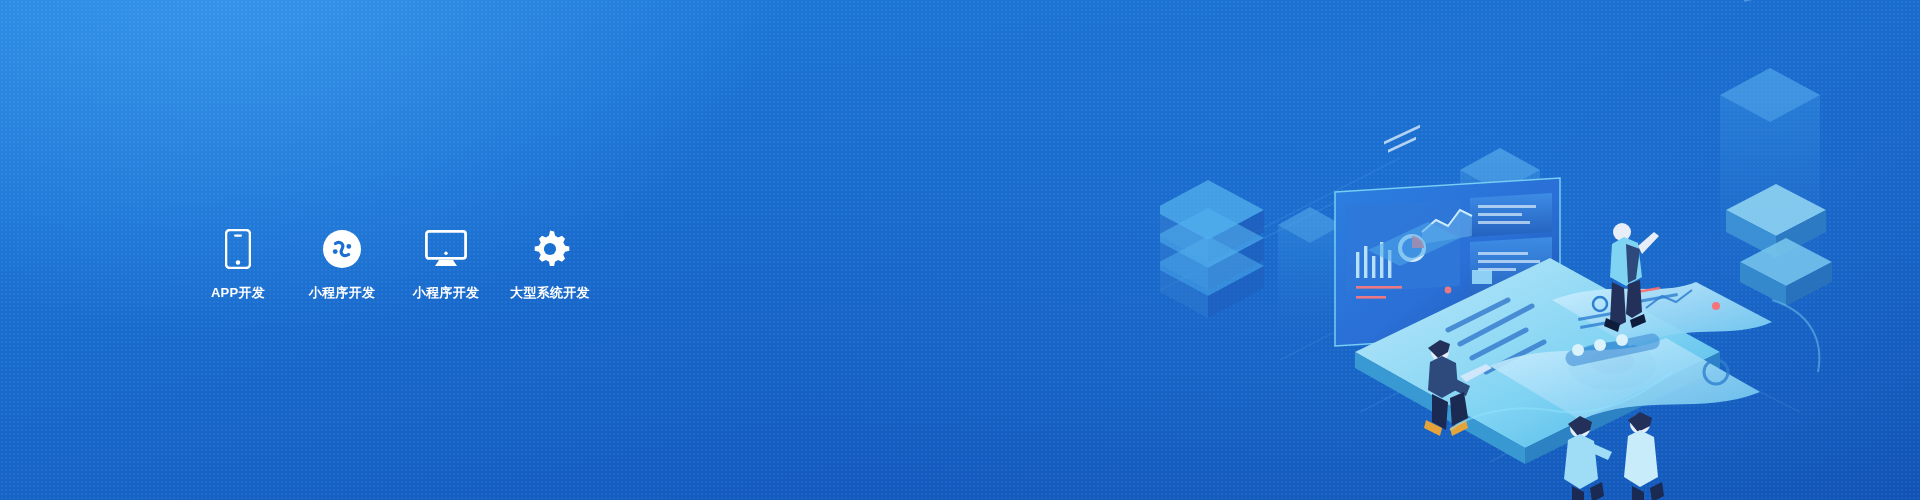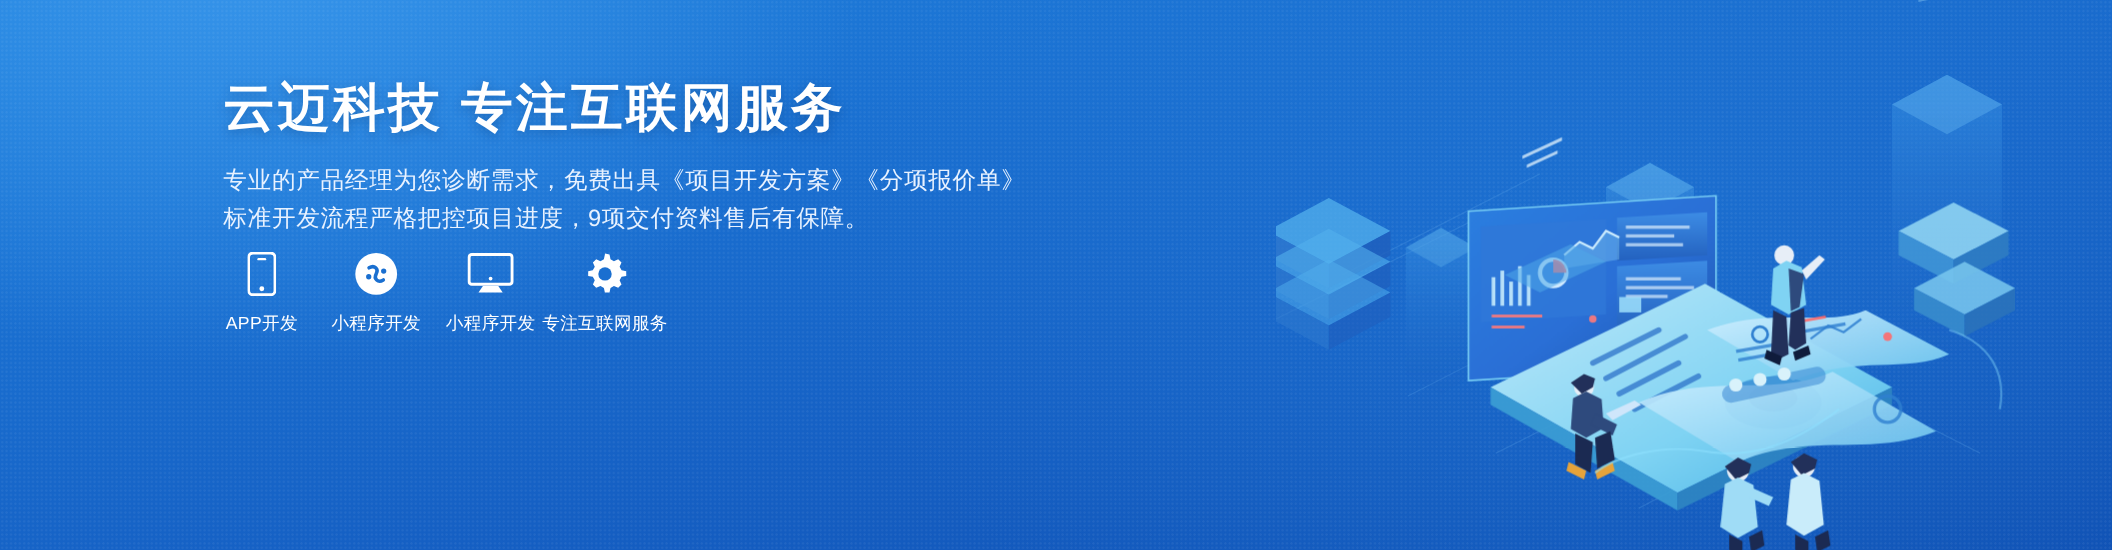--- a/index.html
+++ b/index.html
@@ -68,23 +68,23 @@
     flex-direction:column;
     align-items:center;
   }
   .service .ico{
     height:42px;
     display:flex; align-items:center; justify-content:center;
     margin-bottom:14px;
   }
   .service .ico svg{ display:block; fill:#ffffff; }
   .service .cap{
-    font-size:16px;
+    font-size:13px;
     color:#ffffff;
-    font-weight:normal;
+    font-weight:bold;
     white-space:nowrap;
     letter-spacing:0.3px;
   }
 
   
   .art{
     position:absolute;
     right:0; top:0;
     width:760px; height:500px;
     z-index:3;
@@ -299,27 +299,20 @@
         <path d="M468 436 l12 -6 14 7 4 40 -18 10 -16 -10 z" fill="#c9ecfa"></path>
         <path d="M472 486 l12 6 0 14 -12 -6 z" fill="#1b2a52"></path>
         <path d="M490 488 l12 -6 2 14 -12 6 z" fill="#1b2a52"></path>
       </g>
 
       <path d="M290 430 C310 414 352 404 388 410 C432 418 470 404 512 372" fill="none" stroke="#8fe2ff" stroke-width="2" opacity="0.55"></path>
       <path d="M612 300 C650 312 664 340 658 372" fill="none" stroke="#8fe2ff" stroke-width="2" opacity="0.4"></path>
     </svg>
   </div>
 
-  <div class="copy">
-    <div class="headline">云迈科技 专注互联网服务</div>
-    <div class="subline">
-      <span class="l1">专业的产品经理为您诊断需求，免费出具《项目开发方案》《分项报价单》</span>
-      <span class="l2">标准开发流程严格把控项目进度，9项交付资料售后有保障。</span>
-    </div>
-  </div>
 
   <div class="services">
 
     <div class="service">
       <span class="ico">
         <svg width="26" height="40" viewBox="0 0 26 40">
           <rect x="1" y="1" width="24" height="38" rx="4" fill="none" stroke="#ffffff" stroke-width="2.6"></rect>
           <rect x="9" y="5.5" width="8" height="2.2" rx="1.1" fill="#ffffff"></rect>
           <circle cx="13" cy="33.5" r="2.2" fill="#ffffff"></circle>
         </svg>
@@ -354,17 +347,17 @@
     <div class="service">
       <span class="ico">
         <svg width="40" height="40" viewBox="0 0 40 40">
           <path d="M20 1.5 l4.1 .9 .9 4.2 3.1 1.8 3.9 -1.7 3 3 -1.7 3.9 1.8 3.1 4.2 .9 0 4.2
                    -4.2 .9 -1.8 3.1 1.7 3.9 -3 3 -3.9 -1.7 -3.1 1.8 -.9 4.2 -4.2 0
                    -.9 -4.2 -3.1 -1.8 -3.9 1.7 -3 -3 1.7 -3.9 -1.8 -3.1 -4.2 -.9 0 -4.2
                    4.2 -.9 1.8 -3.1 -1.7 -3.9 3 -3 3.9 1.7 3.1 -1.8 .9 -4.2 z" fill="#ffffff"></path>
           <circle cx="20" cy="20" r="6.1" fill="#1a6fd0"></circle>
         </svg>
       </span>
-      <span class="cap">专注互联网服务</span>
+      <span class="cap">大型系统开发</span>
     </div>
 
   </div>
 </div>
 
 </body></html>

